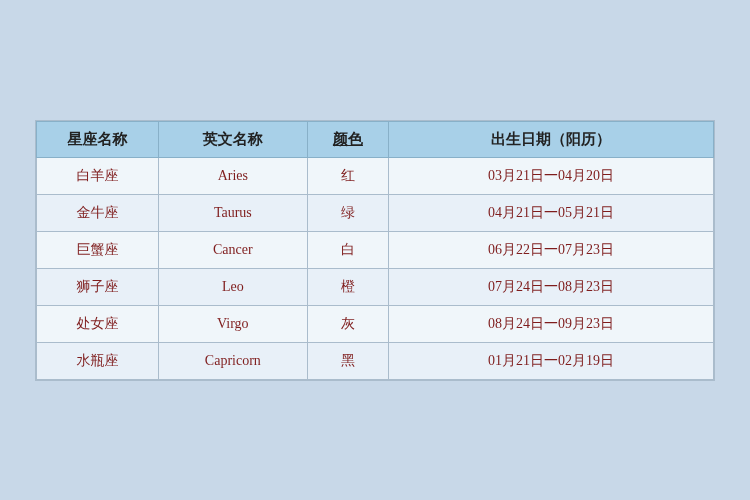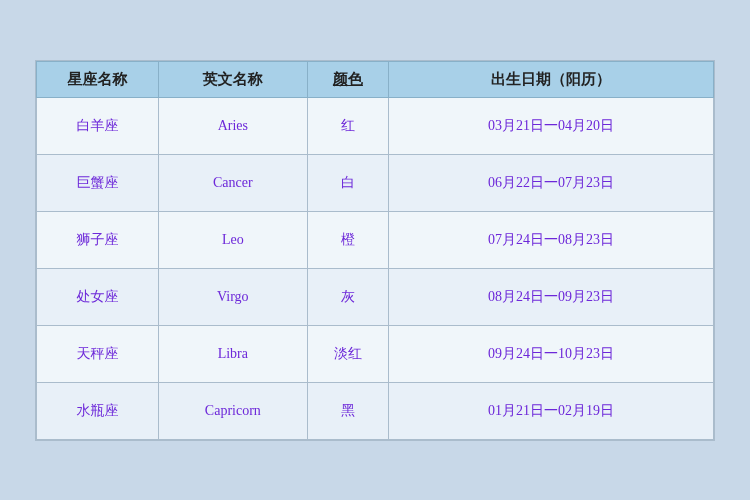--- a/index.html
+++ b/index.html
@@ -35,23 +35,23 @@
       border: 1px solid #88b0c8;
       padding: 8px 10px;
       text-align: center;
       font-weight: bold;
       color: #222;
       font-size: 15px;
     }
 
     tbody tr td {
       border: 1px solid #aabccc;
-      padding: 19px 10px;
+      padding: 9px 10px;
       text-align: center;
-      color: #6d28d9;
+      color: #7f1d1d;
       background-color: #f0f6fa;
       font-size: 14px;
     }
 
     tbody tr:nth-child(even) td {
       background-color: #e8f0f8;
     }
 
     .col-name { width: 18%; }
     .col-en   { width: 22%; }
@@ -72,44 +72,44 @@
       </tr>
     </thead>
     <tbody id="table-body">
     <tr>
           <td>白羊座</td>
           <td>Aries</td>
           <td>红</td>
           <td>03月21日一04月20日</td>
         </tr>
         <tr>
+          <td>金牛座</td>
+          <td>Taurus</td>
+          <td>绿</td>
+          <td>04月21日一05月21日</td>
+        </tr>
+        <tr>
           <td>巨蟹座</td>
           <td>Cancer</td>
           <td>白</td>
           <td>06月22日一07月23日</td>
         </tr>
         <tr>
           <td>狮子座</td>
           <td>Leo</td>
           <td>橙</td>
           <td>07月24日一08月23日</td>
         </tr>
         <tr>
           <td>处女座</td>
           <td>Virgo</td>
           <td>灰</td>
           <td>08月24日一09月23日</td>
         </tr>
         <tr>
-          <td>天秤座</td>
-          <td>Libra</td>
-          <td>淡红</td>
-          <td>09月24日一10月23日</td>
-        </tr>
-        <tr>
           <td>水瓶座</td>
           <td>Capricorn</td>
           <td>黑</td>
           <td>01月21日一02月19日</td>
         </tr>
       </tbody>
   </table>
 </div>
 
 </body></html>

